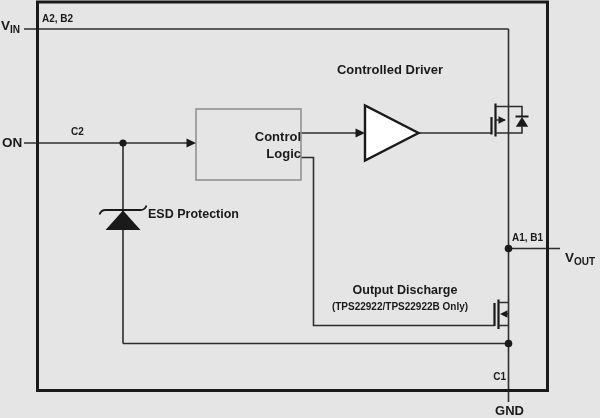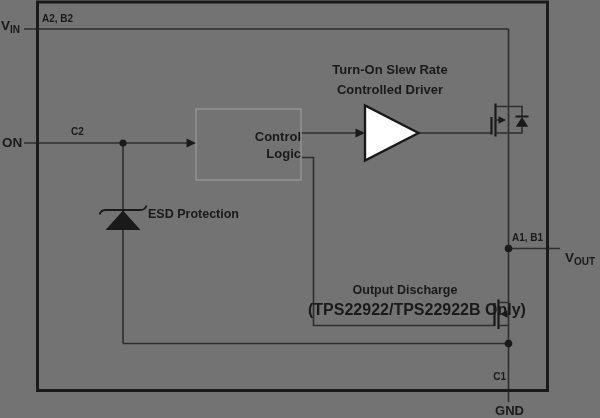--- a/index.html
+++ b/index.html
@@ -1,35 +1,35 @@
 <!DOCTYPE html>
 <html><head>
 <meta charset="utf-8">
 <style>
   html,body{margin:0;padding:0;background:#fff;}
   .stage{
-    position:relative;width:600px;height:418px;background:#737373;
+    position:relative;width:600px;height:418px;background:#e5e5e5;
     font-family:"Liberation Sans", sans-serif;color:#1a1a1a;overflow:hidden;
   }
   .stage svg{position:absolute;left:0;top:0;}
   .lbl{position:absolute;font-weight:bold;white-space:nowrap;color:#1a1a1a;}
   .pin{font-size:13.5px;}
   .pad{font-size:10px;}
   .blk{font-size:13px;}
   .sub{font-size:10px;position:relative;top:3px;}
   .ctr{text-align:center;}
   .rt{text-align:right;}
   #ctrl-text{
     position:absolute;left:196px;top:109px;width:105px;height:71px;
     display:flex;flex-direction:column;align-items:flex-end;justify-content:center;
     font-weight:bold;font-size:13px;line-height:17px;
   }
   #driver-title{left:315px;top:60px;width:150px;line-height:20px;}
   #dis-line1{left:330px;top:283px;width:150px;font-size:12.5px;}
-  #dis-line2{left:308px;top:301px;width:200px;font-size:16px;}
+  #dis-line2{left:300px;top:301px;width:200px;font-size:10px;}
 </style>
 </head>
 <body>
 
 <div class="stage">
 
   <svg width="600" height="418" viewBox="0 0 600 418">
 
     <g stroke="#2e2e2e" stroke-width="1.6" fill="none">
       <path d="M24 29 H508.5 M508.5 29 V248.5"></path>
@@ -87,21 +87,20 @@
   <div class="lbl pad" style="left:40px;top:126px;padding-left:31px;">C2</div>
   <div class="lbl pad" style="left:512px;top:232px;">A1, B1</div>
   <div class="lbl pad rt" style="left:480px;top:371px;width:26px;">C1</div>
 
   <div id="ctrl-text">
     <div>Control</div>
     <div>Logic</div>
   </div>
 
   <div class="lbl blk ctr" id="driver-title">
-    <div>Turn-On Slew Rate</div>
     <div>Controlled Driver</div>
   </div>
 
   <div class="lbl blk" style="left:148px;top:207px;font-size:12.5px;">ESD Protection</div>
 
   <div class="lbl ctr" id="dis-line1">Output Discharge</div>
   <div class="lbl ctr" id="dis-line2">(TPS22922/TPS22922B Only)</div>
 
 </div>
 

